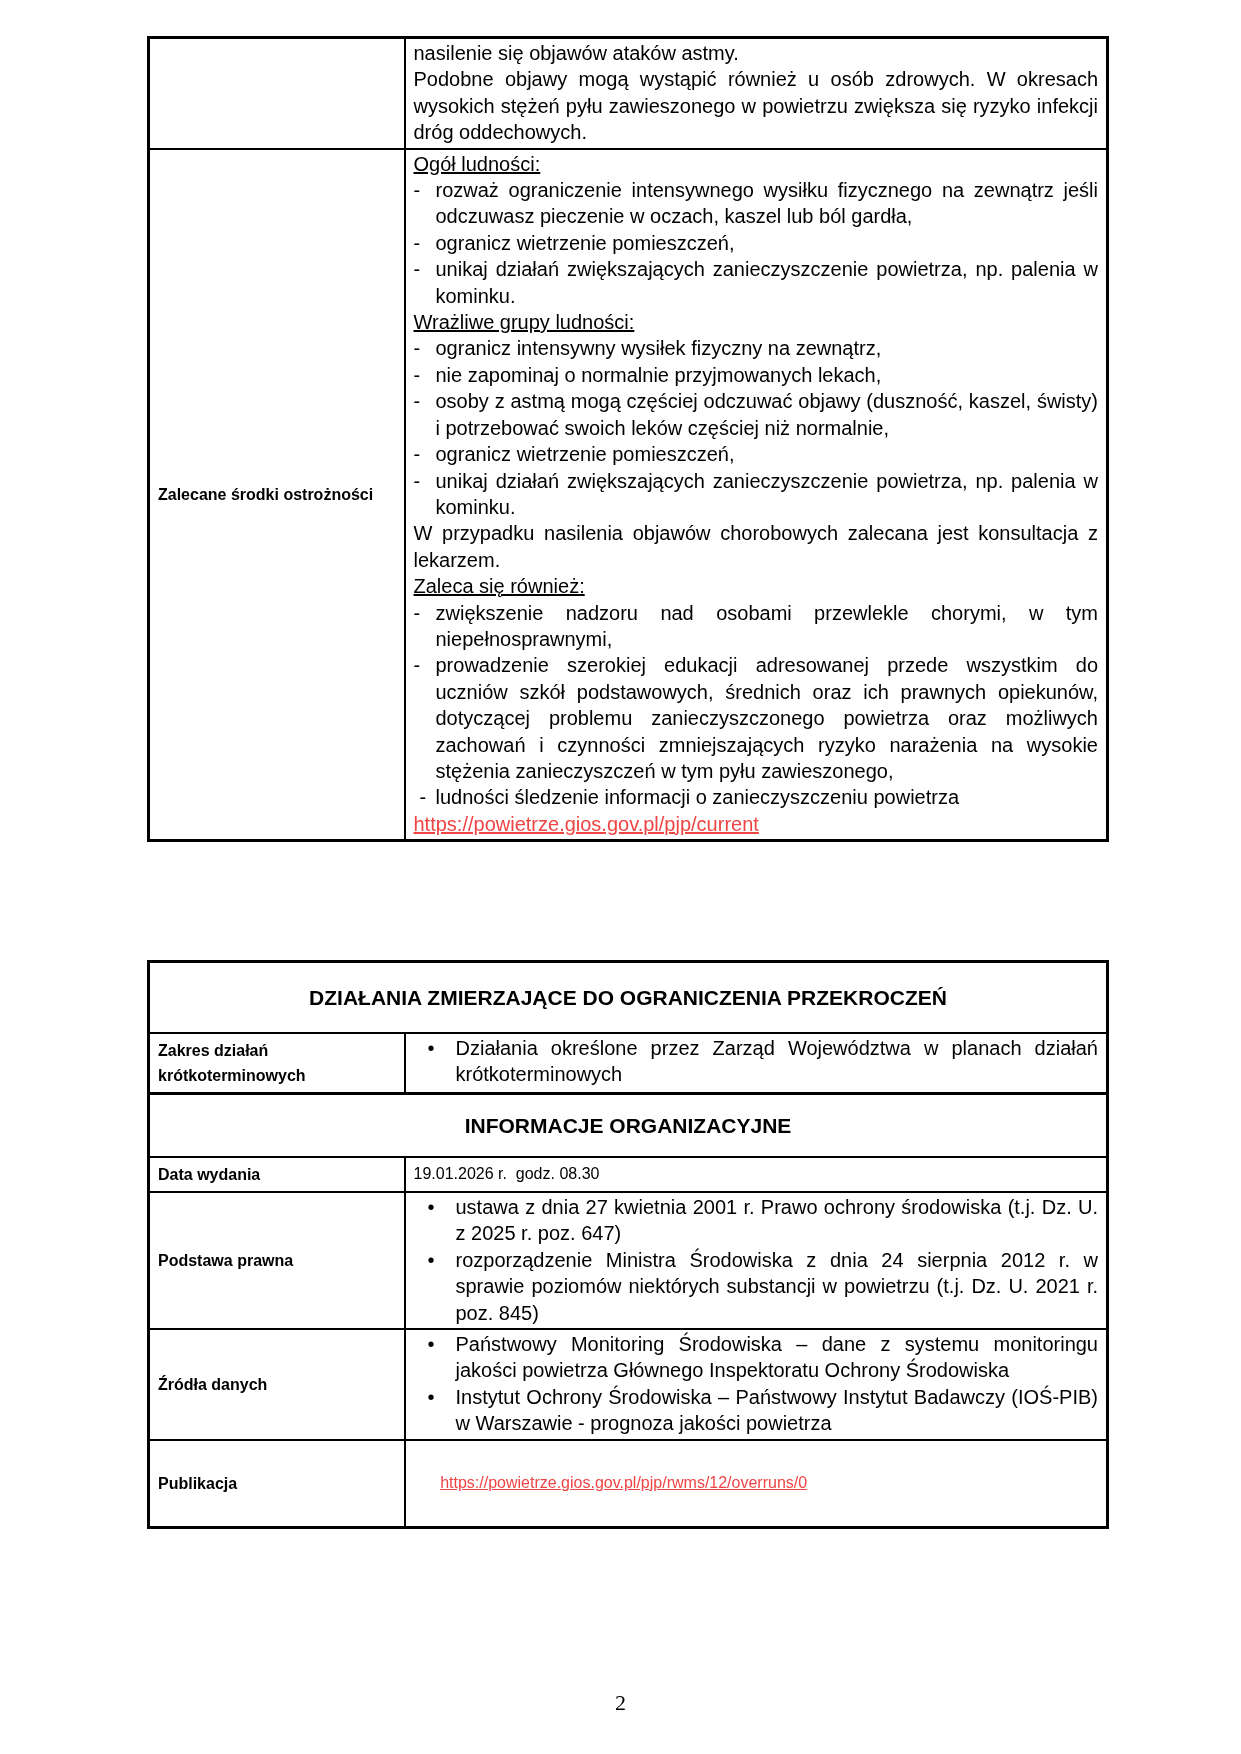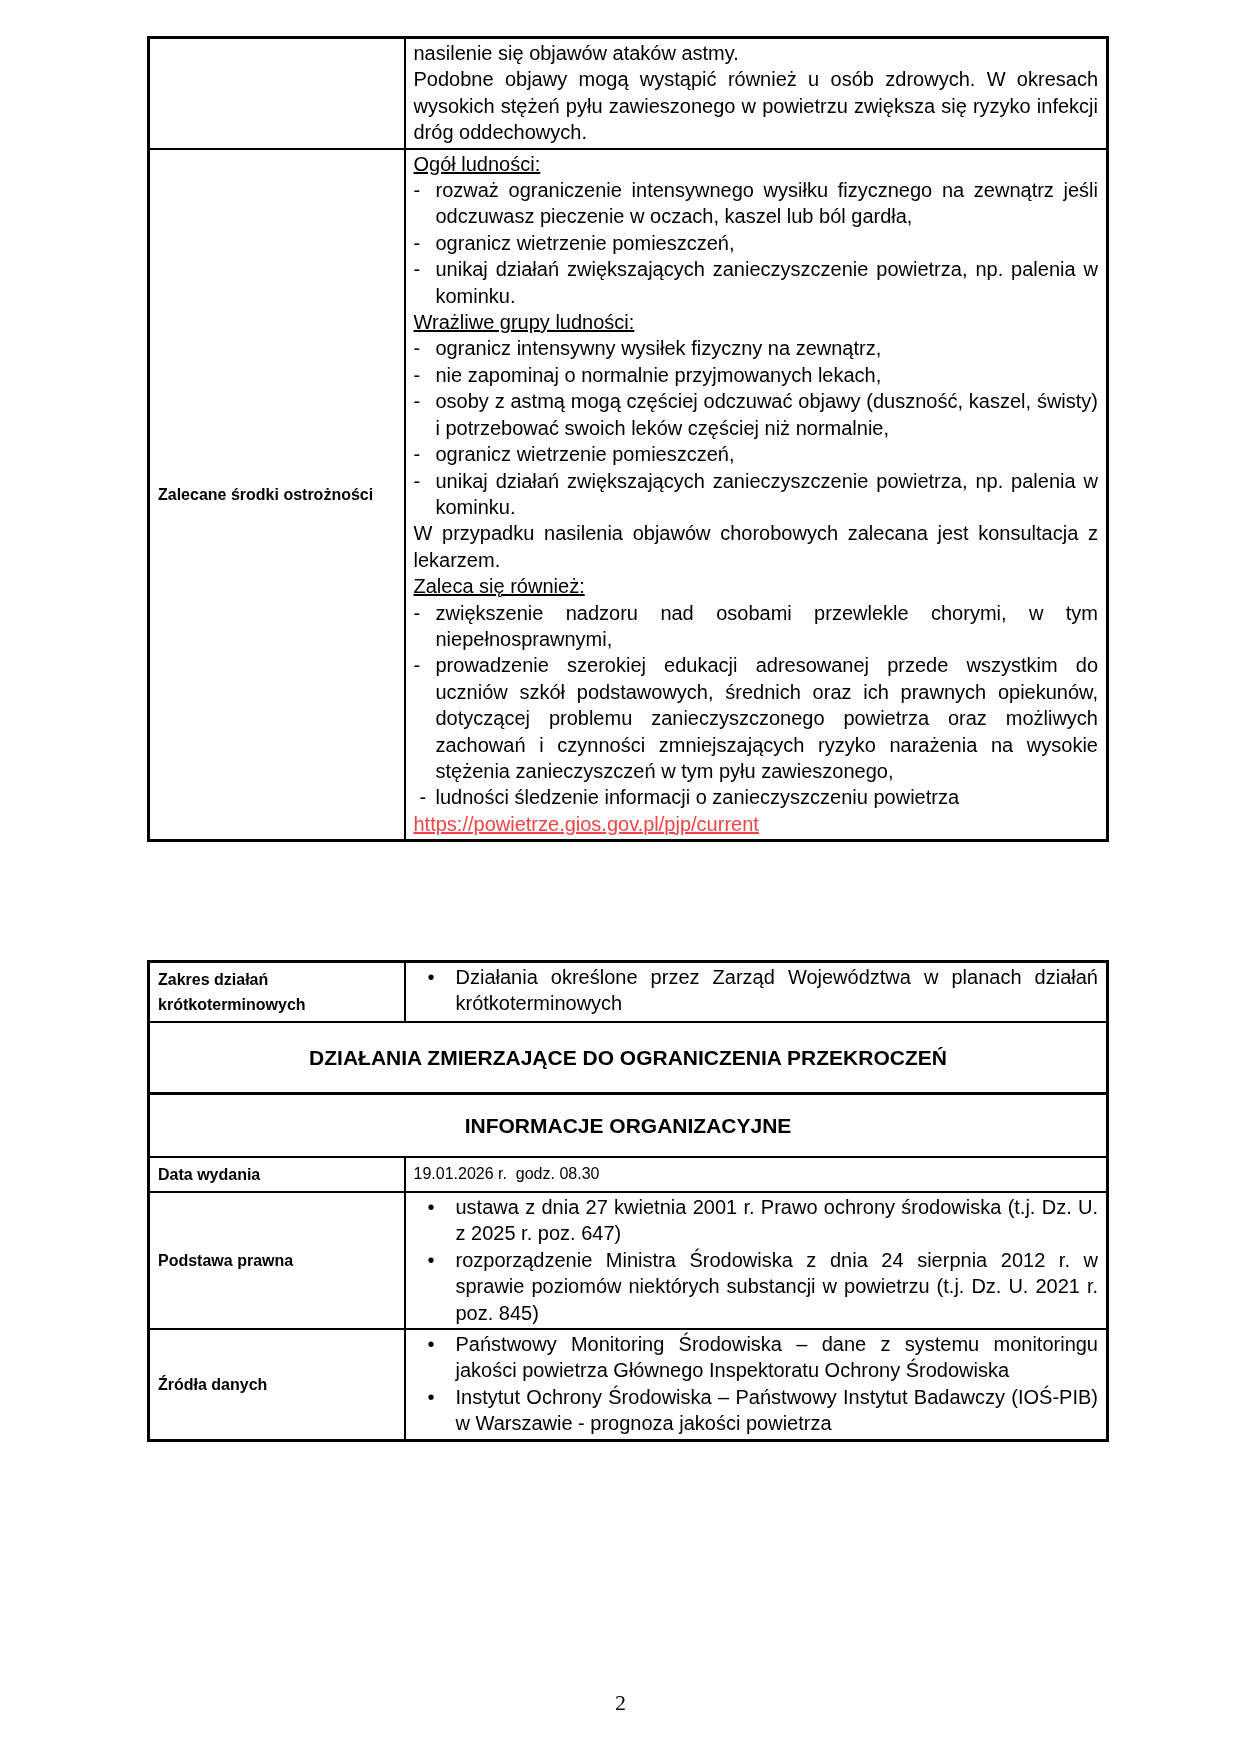--- a/index.html
+++ b/index.html
@@ -121,32 +121,32 @@
 </tbody>
   </table>
 
 <table class="doc-table" id="table2">
   <colgroup>
       <col class="lab">
       <col>
     </colgroup>
   <tbody>
       <tr>
+    <td class="title-cell" colspan="2">DZIAŁANIA ZMIERZAJĄCE DO OGRANICZENIA PRZEKROCZEŃ</td>
+  </tr>
+  <tr>
     <td class="label-cell">
       <div>Zakres działań krótkoterminowych</div>
     </td>
     <td class="content-cell">
       <div class="bullet-item">
         <span class="marker">•</span>
         <div class="itx">Działania określone przez Zarząd Województwa w planach działań krótkoterminowych</div>
       </div>
     </td>
-  </tr>
-  <tr>
-    <td class="title-cell" colspan="2">DZIAŁANIA ZMIERZAJĄCE DO OGRANICZENIA PRZEKROCZEŃ</td>
   </tr>
   <tr class="section">
     <td class="title-cell" colspan="2" style="padding:17px 0;">INFORMACJE ORGANIZACYJNE</td>
   </tr>
   <tr>
     <td class="label-cell">
       <div>Data wydania</div>
     </td>
     <td class="value-cell">19.01.2026 r.  godz. 08.30</td>
   </tr>
@@ -173,16 +173,24 @@
       <div class="bullet-item">
         <span class="marker">•</span>
         <div class="itx">Państwowy Monitoring Środowiska – dane z systemu monitoringu jakości powietrza Głównego Inspektoratu Ochrony Środowiska</div>
       </div>
       <div class="bullet-item">
         <span class="marker">•</span>
         <div class="itx">Instytut Ochrony Środowiska – Państwowy Instytut Badawczy (IOŚ-PIB) w Warszawie - prognoza jakości powietrza</div>
       </div>
     </td>
   </tr>
+  <tr>
+    <td class="label-cell">
+      <div>Publikacja</div>
+    </td>
+    <td class="value-cell">
+      <a class="link">https://powietrze.gios.gov.pl/pjp/rwms/12/overruns/0</a>
+    </td>
+  </tr>
 </tbody>
   </table>
 
 <div class="page-number">2</div>
 
 </body></html>

